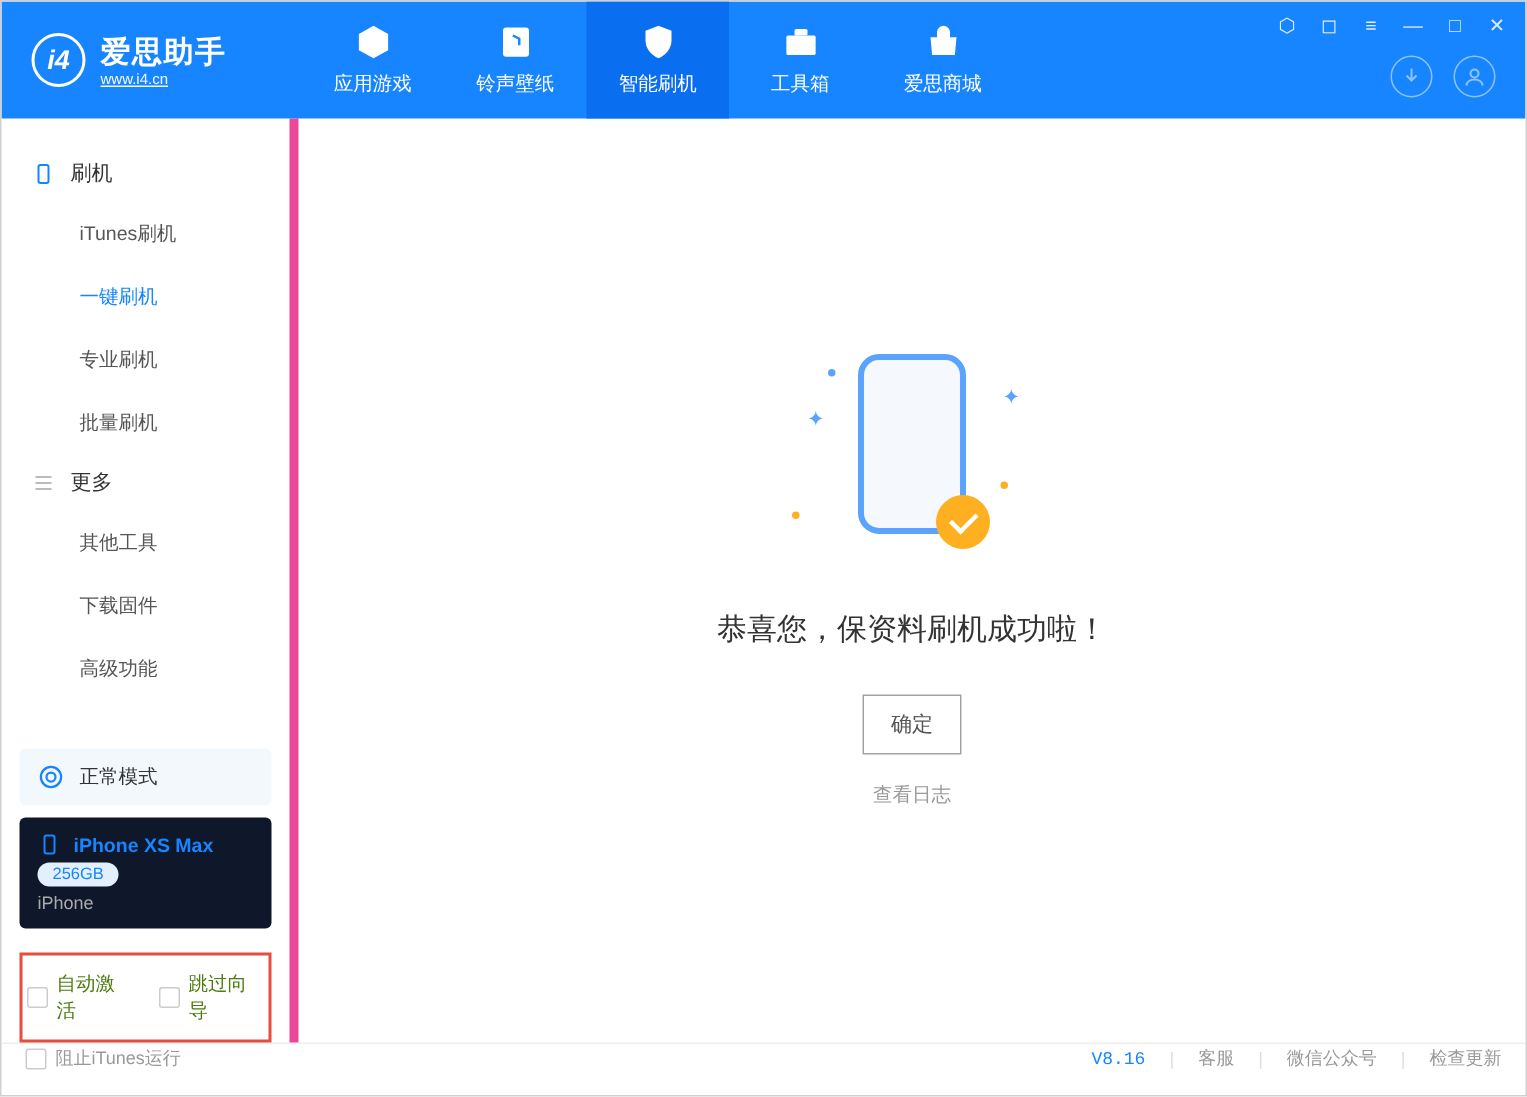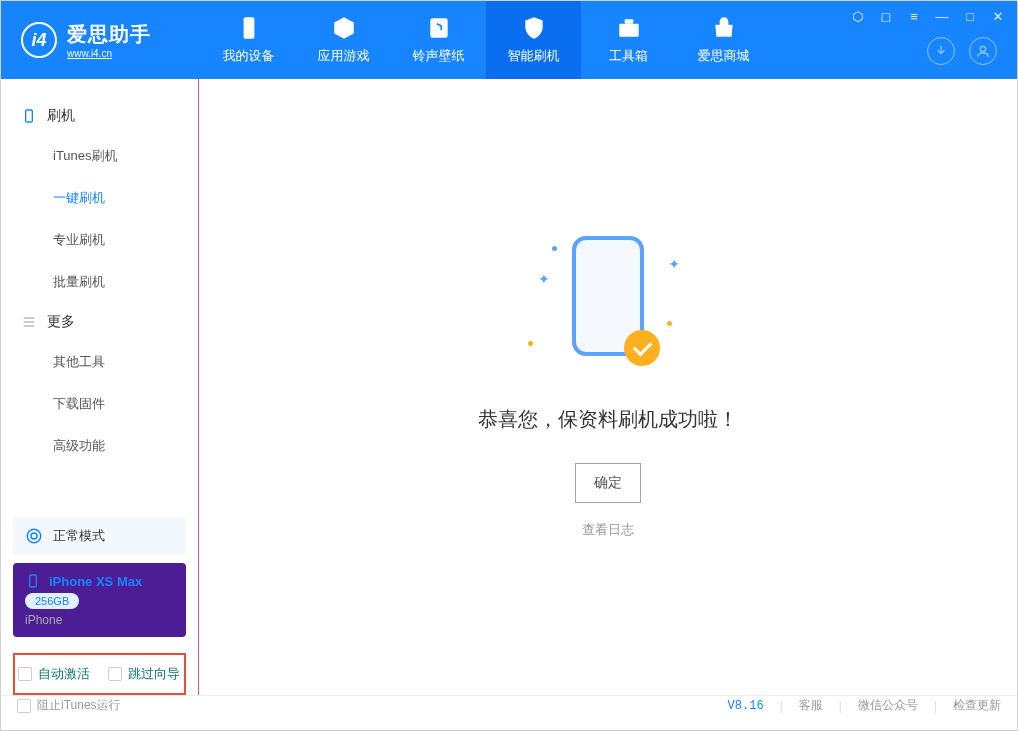--- a/index.html
+++ b/index.html
@@ -19,34 +19,34 @@
 .nav-icon svg { width: 26px; height: 26px; fill: #fff; }
 
 .header-right { position: absolute; right: 12px; top: 0; height: 100%; display: flex; flex-direction: column; justify-content: space-between; align-items: flex-end; }
 .window-controls { display: flex; gap: 14px; padding-top: 8px; font-size: 13px; color: #dcebff; }
 .window-controls span { cursor: pointer; width: 14px; text-align: center; }
 .profile-icons { display: flex; gap: 14px; padding-bottom: 14px; padding-right: 8px; }
 .circ-btn { width: 28px; height: 28px; border: 1.5px solid #8fc3ff; border-radius: 50%; display: flex; align-items: center; justify-content: center; cursor: pointer; }
 .circ-btn svg { width: 16px; height: 16px; fill: none; stroke: #8fc3ff; stroke-width: 2; }
 
 .body-area { display: flex; height: 616px; }
-.sidebar { width: 198px; border-right: 1px solid #ec4899; padding-top: 18px; display: flex; flex-direction: column; }
+.sidebar { width: 198px; border-right: 6px solid #ec4899; padding-top: 18px; display: flex; flex-direction: column; }
 .side-group { font-size: 14px; color: #333; padding: 10px 20px; display: flex; align-items: center; gap: 10px; }
 .side-group-icon { width: 16px; height: 16px; }
 .side-item { font-size: 13px; color: #555; padding: 12px 20px 12px 52px; cursor: pointer; }
 .side-item.active { color: #1785ff; }
 .side-spacer { flex: 1; }
 
 .device-card { margin: 8px 12px; background: #f3f8fd; border-radius: 4px; padding: 10px 12px; font-size: 13px; display: flex; align-items: center; gap: 10px; color: #333; }
-.device-card-2 { margin: 0 12px 8px; background: #4c1d95; border-radius: 4px; padding: 10px 12px; font-size: 13px; }
+.device-card-2 { margin: 0 12px 8px; background: #0f172a; border-radius: 4px; padding: 10px 12px; font-size: 13px; }
 .device-name { color: #1785ff; font-weight: bold; display: flex; align-items: center; gap: 8px; }
 .badge { display: inline-block; background: #e2f0fe; color: #1785ff; border-radius: 10px; padding: 2px 10px; font-size: 11px; margin-top: 4px; }
 .device-sub { color: #aaa; font-size: 12px; margin-top: 4px; }
 
-.bottom-box { border: 2px solid #e74c3c; margin: 8px 12px 0; padding: 10px 3px; display: flex; gap: 18px; font-size: 13px; color: #0f766e; text-align: right; }
+.bottom-box { border: 2px solid #e74c3c; margin: 8px 12px 0; padding: 10px 3px; display: flex; gap: 18px; font-size: 13px; color: #4d7c0f; }
 .chk { display: flex; align-items: center; gap: 6px; cursor: pointer; }
 .chk-box { width: 14px; height: 14px; border: 1px solid #ccc; border-radius: 2px; }
 
 .main { flex: 1; display: flex; flex-direction: column; align-items: center; justify-content: center; }
 .phone-illust { position: relative; width: 160px; height: 140px; margin-bottom: 30px; }
 .phone { width: 72px; height: 120px; border: 4px solid #5aa3ff; border-radius: 14px; background: #f5f9fe; position: absolute; left: 50%; top: 0; transform: translateX(-50%); }
 .check-circ { position: absolute; right: 28px; bottom: 10px; width: 36px; height: 36px; background: #ffb020; border-radius: 50%; display: flex; align-items: center; justify-content: center; }
 .check-circ::after { content: ""; width: 14px; height: 8px; border-left: 3px solid #fff; border-bottom: 3px solid #fff; transform: rotate(-45deg); margin-top: -3px; }
 .sparkle { position: absolute; color: #5aa3ff; font-size: 14px; }
 .dot { position: absolute; width: 5px; height: 5px; border-radius: 50%; }
@@ -66,28 +66,20 @@
 
 <div class="header">
   <div class="logo-area">
     <div class="logo-icon">i4</div>
     <div class="logo-text">
       <div class="logo-title">爱思助手</div>
       <div class="logo-sub">www.i4.cn</div>
     </div>
   </div>
   <div class="nav-tabs">
-    <div class="nav-tab">
-      <span class="nav-icon">
-          <svg viewBox="0 0 24 24">
-            <rect x="7" y="2" width="10" height="20" rx="2"></rect>
-          </svg>
-        </span>
-      <span>我的设备</span>
-    </div>
     <div class="nav-tab">
       <span class="nav-icon">
           <svg viewBox="0 0 24 24">
             <path d="M12 2l9 5v10l-9 5-9-5V7z"></path>
           </svg>
         </span>
       <span>应用游戏</span>
     </div>
     <div class="nav-tab">
       <span class="nav-icon">

